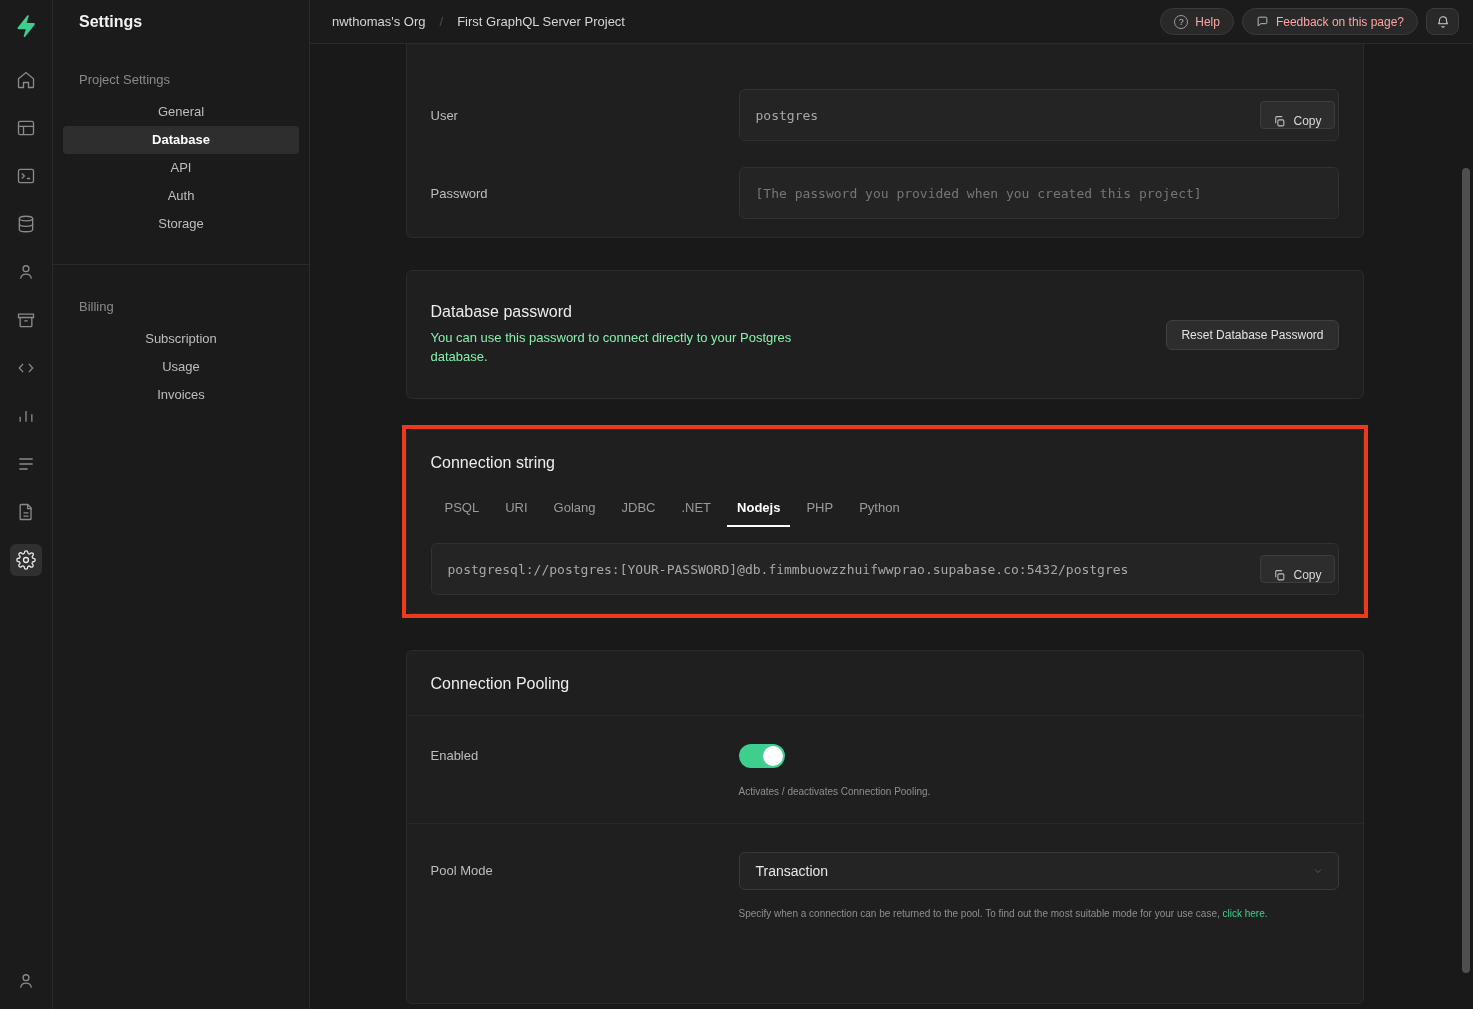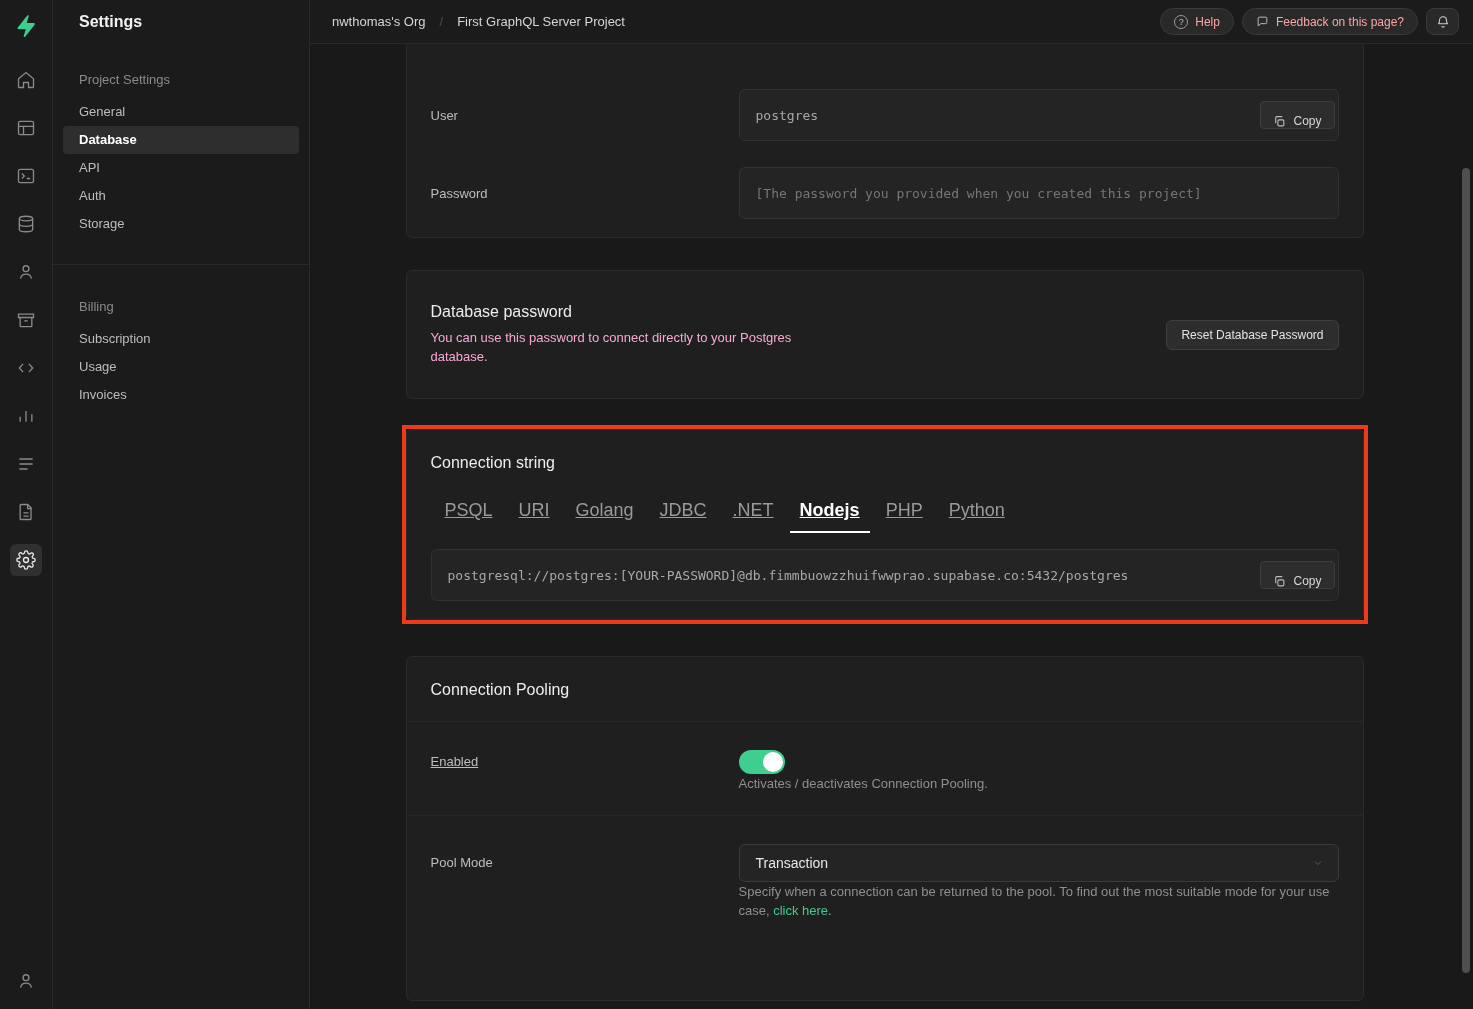--- a/index.html
+++ b/index.html
@@ -38,21 +38,21 @@
     background: #1b1b1b;
     border-right: 1px solid #2a2a2a;
     display: flex; flex-direction: column;
   }
   .sidebar-title {
     height: 44px; display: flex; align-items: center;
     padding: 0 26px; font-size: 16px; font-weight: bold; color: #f2f2f2;
   }
   .sidebar-body { padding-top: 24px; }
   .section-header { padding: 0 26px; height: 24px; line-height: 24px; color: #8a8a8a; font-size: 13px; }
-  .side-list { margin-top: 6px; }
+  .side-list { margin-top: 6px; text-align: center; }
   .side-item {
     margin: 0 10px; padding: 0 16px; height: 28px; line-height: 28px;
     color: #bdbdbd; border-radius: 4px; cursor: pointer; font-size: 13px;
   }
   .side-item.active { background: #2e2e2e; color: #ffffff; font-weight: bold; }
   .side-divider { height: 1px; background: #2a2a2a; margin: 26px 0 30px; }
 
   
   .main { flex: 1; position: relative; background: #191919; overflow: hidden; }
   .topbar {
@@ -107,57 +107,57 @@
     position: absolute; right: 4px; top: 50%; transform: translateY(-50%);
     height: 28px; padding: 0 12px; display: flex; align-items: flex-end; gap: 7px;
     background: #2d2d2d; border: 1px solid #3d3d3d; border-radius: 4px;
     color: #d8d8d8; font-size: 12px; font-family: inherit; cursor: pointer;
   }
 
   .row-card {
     margin-top: 32px; padding: 32px 24px;
     display: flex; align-items: center; justify-content: space-between;
   }
-  .card-text p { color: #f9a8d4; font-size: 13px; line-height: 19px; margin-top: 7px; }
+  .card-text p { color: #86efac; font-size: 13px; line-height: 19px; margin-top: 7px; }
   .card-text.w400 p { max-width: 400px; }
   .card-text.w440 p { max-width: 440px; }
   .btn {
     height: 30px; padding: 0 14px; display: flex; align-items: center; gap: 8px;
     background: #2d2d2d; border: 1px solid #3f3f3f; border-radius: 6px;
     color: #e3e3e3; font-size: 12px; font-family: inherit; cursor: pointer; white-space: nowrap;
   }
 
   
   .annotation { margin-top: 26px; border: 4px solid #ee3a1c; }
   .annotation .card { border-radius: 6px; }
 
   .conn-card { padding: 24px 24px 18px; }
   .tabs { display: flex; margin-top: 28px; padding-left: 4px; }
   .tab {
-    padding: 0 10px 10px; margin-right: 6px; color: #9a9a9a; font-size: 18px;
-    border-bottom: 2px solid transparent; cursor: pointer; text-decoration: underline;
+    padding: 0 10px 10px; margin-right: 6px; color: #9a9a9a; font-size: 13px;
+    border-bottom: 2px solid transparent; cursor: pointer;
   }
   .tab.active { color: #ffffff; font-weight: bold; border-bottom-color: #ffffff; }
   .conn-field { margin-top: 16px; }
 
   .pooling-card { margin-top: 32px; padding: 24px 24px 80px; }
   .hr { height: 1px; background: #272727; margin: 22px -24px 0; }
   .pool-row { display: flex; align-items: flex-start; margin-top: 28px; }
-  .label-toggle { line-height: 24px; text-decoration: underline; }
+  .label-toggle { line-height: 24px; }
   .label-select { line-height: 38px; }
   .field-col { flex: 1; display: flex; flex-direction: column; }
   .toggle {
     width: 46px; height: 24px; border-radius: 12px; background: #3ecf8e;
     position: relative; cursor: pointer;
   }
   .toggle .knob {
     position: absolute; top: 2px; right: 2px; width: 20px; height: 20px;
     border-radius: 50%; background: #ffffff;
   }
-  .field-desc { color: #8f8f8f; font-size: 13px; line-height: 19px; max-width: 600px; }
+  .field-desc { color: #8f8f8f; font-size: 10px; line-height: 19px; margin-top: 14px; max-width: 600px; }
   .select {
     width: 100%; height: 38px; background: #242424; border: 1px solid #3a3a3a;
     border-radius: 6px; display: flex; align-items: center; justify-content: space-between;
     padding: 0 14px 0 16px; font-size: 14px; color: #e8e8e8; cursor: pointer;
   }
   .link { color: #3ecf8e; cursor: pointer; text-decoration: none; }
 
   .scroll-thumb {
     position: absolute; right: 3px; top: 168px; width: 8px; height: 805px;
     background: #4f4f4f; border-radius: 5px; cursor: pointer;

